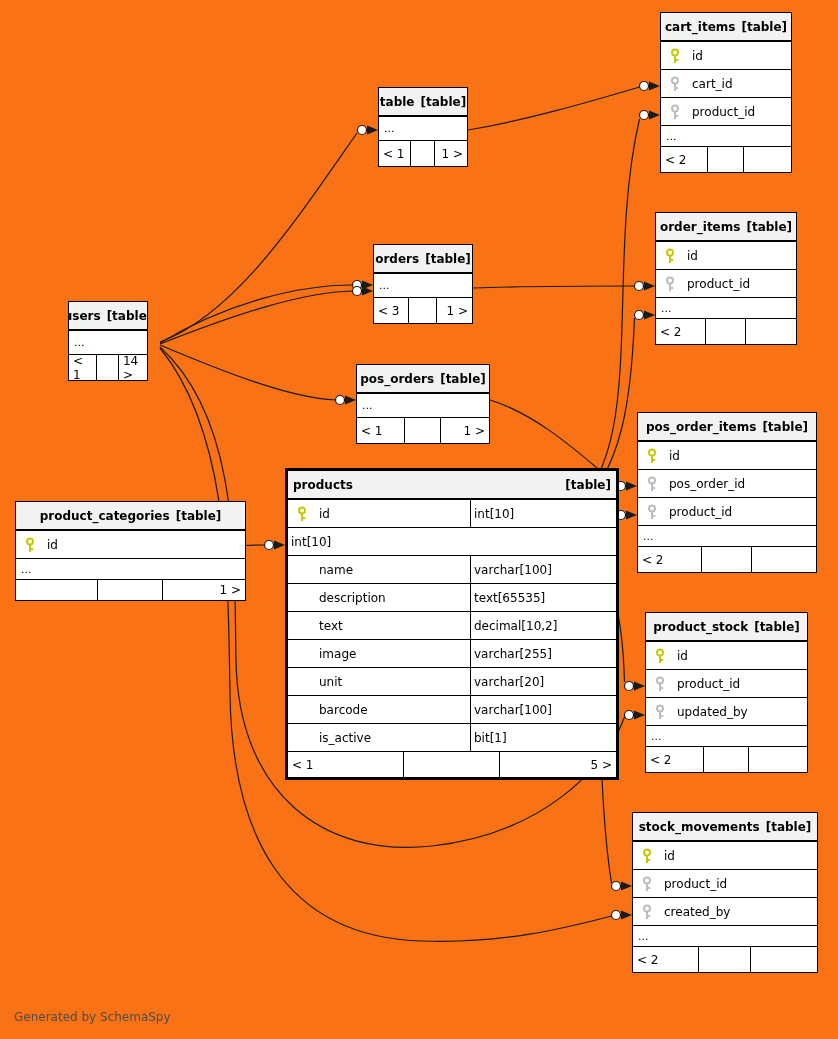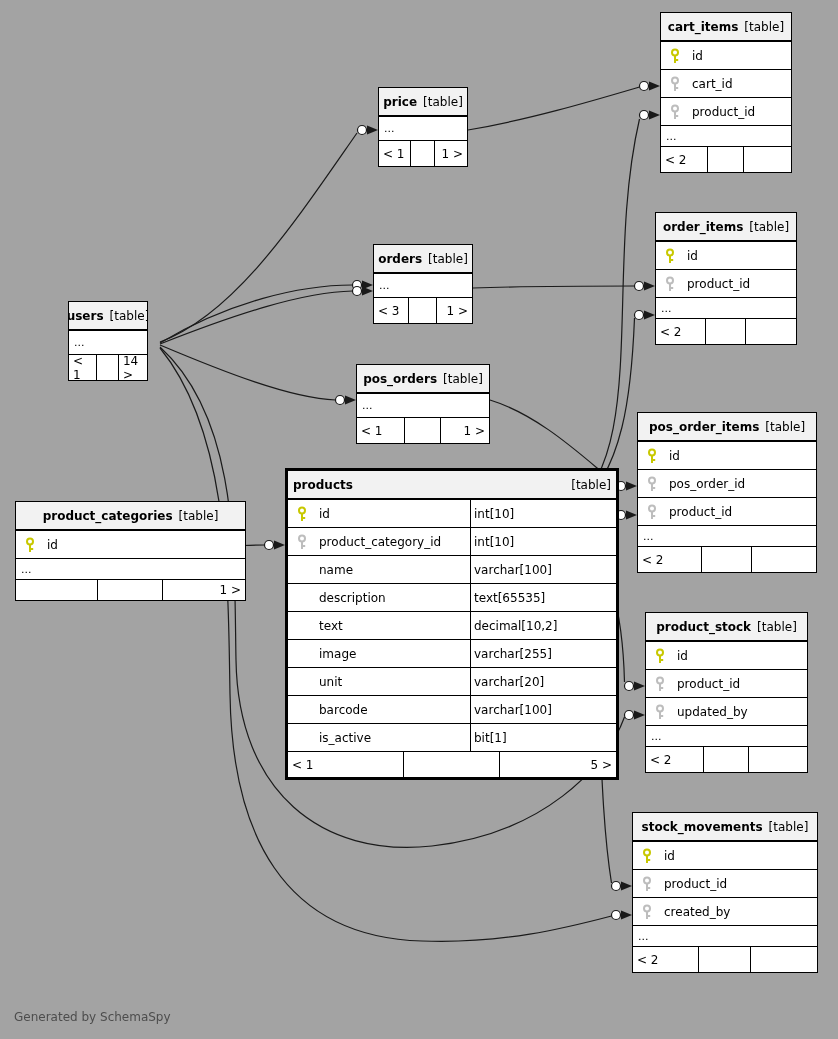--- a/index.html
+++ b/index.html
@@ -1,30 +1,30 @@
 <!DOCTYPE html>
 <html><head>
 <meta charset="utf-8">
 <style>
   * { margin:0; padding:0; box-sizing:border-box; }
   body { background:#fff; font-family:"DejaVu Sans", sans-serif; }
-  .canvas { position:relative; width:838px; height:1039px; background:#a3a3a3; overflow:hidden; }
+  .canvas { position:relative; width:838px; height:1039px; background:#f97316; overflow:hidden; }
   svg.edges { position:absolute; left:0; top:0; z-index:1; }
   .edge { fill:none; stroke:#1a1a1a; stroke-width:1.2; }
   .edge-circle { fill:#fff; stroke:#1a1a1a; stroke-width:1.2; }
   .edge-arrow { fill:#1a1a1a; stroke:none; }
 
   .tbl { position:absolute; z-index:2; background:#fff; border:1px solid #000;
          font-size:12px; color:#000; }
   .tbl .hdr { background:#f2f2f2; border-bottom:2px solid #000; height:29px;
               display:flex; align-items:center; justify-content:center; gap:6px;
               padding:0 5px; white-space:nowrap; overflow:hidden; }
   .tbl .hdr.spread { justify-content:space-between; }
   .nm { font-weight:bold; }
-  .tag { font-weight:normal; }
+  .tag { font-weight:bold; }
   .row { height:28px; border-bottom:1px solid #000; display:flex; align-items:center;
          padding-left:9px; gap:12px; white-space:nowrap; overflow:hidden; }
   .ell { height:21px; border-bottom:1px solid #000; display:flex; align-items:center;
          padding-left:5px; font-size:11px; }
   .ell-lg { height:24px; }
   .ftr { display:flex; height:25px; }
   .ftr .cell { display:flex; align-items:center; padding:0 4px; border-right:1px solid #000; }
   .ftr .cell.l { width:36%; }
   .ftr .cell.m { width:28%; }
   .ftr .cell.r { width:36%; border-right:none; justify-content:flex-end; }
@@ -173,21 +173,21 @@
     <div class="ell">...</div>
     <div class="ftr">
       <div class="cell l">&lt; 2</div>
       <div class="cell m"></div>
       <div class="cell r"></div>
     </div>
   </div>
 
   <div class="tbl" style="left:378px;top:87px;width:90px">
     <div class="hdr">
-      <span class="nm">price</span>
+      <span class="nm">table</span>
       <span class="tag">[table]</span>
     </div>
     <div class="ell ell-lg">...</div>
     <div class="ftr">
       <div class="cell l">&lt; 1</div>
       <div class="cell m"></div>
       <div class="cell r">1 &gt;</div>
     </div>
   </div>
 
@@ -312,29 +312,20 @@
             <svg width="10" height="16" viewBox="0 0 10 16">
               <circle cx="5" cy="4.5" r="3" fill="none" stroke="#c8c800" stroke-width="2"></circle>
               <path d="M5 7.5 V15 M5 12 h3.2" stroke="#c8c800" stroke-width="2" fill="none"></path>
             </svg>
           </span>
           <span>id</span>
         </div>
       <div class="ptype">int[10]</div>
     </div>
     <div class="prow">
-      <div class="pname">
-          <span class="keyicon">
-            <svg width="10" height="16" viewBox="0 0 10 16">
-              <circle cx="5" cy="4.5" r="3" fill="none" stroke="#bdbdbd" stroke-width="2"></circle>
-              <path d="M5 7.5 V15 M5 12 h3.2" stroke="#bdbdbd" stroke-width="2" fill="none"></path>
-            </svg>
-          </span>
-          <span>product_category_id</span>
-        </div>
       <div class="ptype">int[10]</div>
     </div>
     <div class="prow">
       <div class="pname">
           <span class="keyicon noicon"></span>
           <span>name</span>
         </div>
       <div class="ptype">varchar[100]</div>
     </div>
     <div class="prow">

